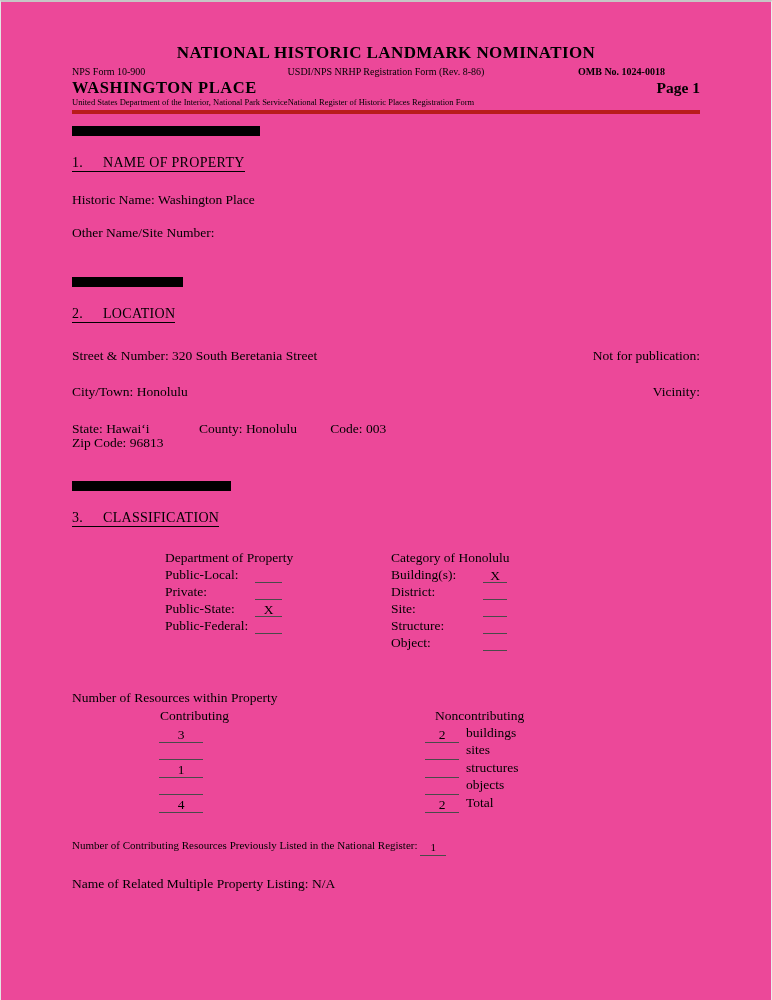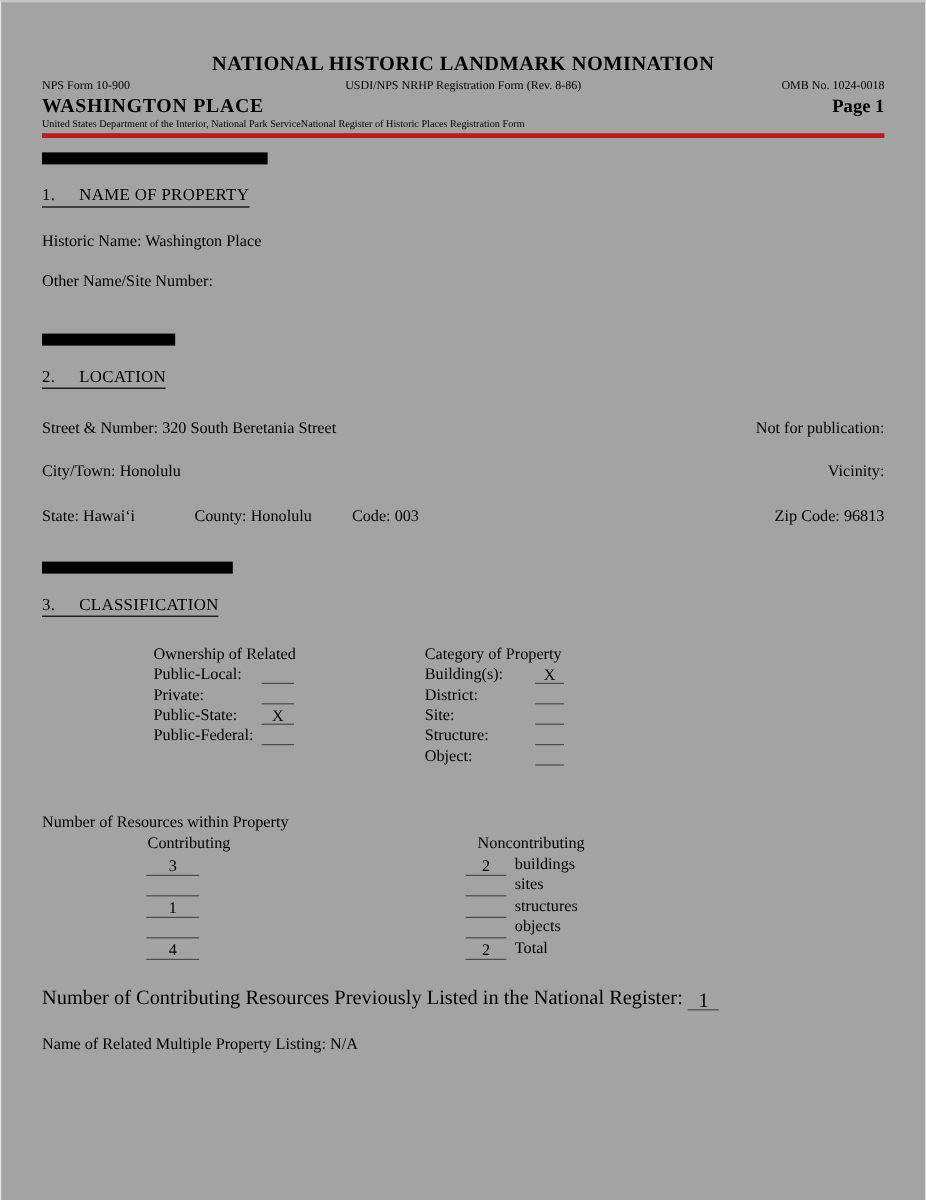--- a/index.html
+++ b/index.html
@@ -1,24 +1,24 @@
 <!DOCTYPE html>
 <html><head>
 <meta charset="utf-8">
 <style>
   html,body{margin:0;padding:0;background:#ffffff;}
   .page{
     position:relative;
     width:772px;height:1000px;
     margin:0 auto;
-    background:#a3a3a3;
+    background:#ec4899;
     color:#000000;
     font-family:"Liberation Serif","DejaVu Serif",serif;
     box-sizing:border-box;
-    padding:0 34px;
+    padding:0 71px;
     border-top:2px solid #c6c6c6;
     border-left:1px solid #e4e4e4;
     border-right:1px solid #ececec;
     overflow:hidden;
   }
   .title{
     margin-top:42px;
     text-align:center;
     font-size:17px;
     font-weight:bold;
@@ -26,21 +26,21 @@
     line-height:18px;
   }
   .meta-row{
     display:flex;
     margin-top:4px;
     font-size:10px;
     line-height:12px;
   }
   .meta-l{flex:1;text-align:left;}
   .meta-c{flex:2;text-align:center;}
-  .meta-r{flex:1;text-align:right;}
+  .meta-r{flex:1;text-align:center;font-weight:bold;}
   .name-row{
     display:flex;
     justify-content:space-between;
     align-items:baseline;
     line-height:19px;
   }
   .prop-name{font-size:16.5px;font-weight:bold;letter-spacing:0.6px;}
   .page-num{font-size:15.5px;font-weight:bold;}
   .dept-row{
     display:flex;
@@ -62,21 +62,21 @@
     line-height:15px;
   }
   .sec-u{border-bottom:1.5px solid #000000;padding-bottom:1px;display:inline-block;}
   .sec-no{display:inline-block;min-width:31px;}
   .line{font-size:13.5px;line-height:14px;}
   .flexrow{display:flex;justify-content:space-between;}
   .l-historic{margin-top:21px;}
   .l-other{margin-top:19px;}
   .l-street{margin-top:26px;}
   .l-city{margin-top:22px;}
-  .l-state{margin-top:23px;}
+  .l-state{margin-top:23px;flex-direction:column;}
   .grp-county{margin-left:46px;}
   .grp-code{margin-left:30px;}
   .class-cols{
     display:flex;
     margin-top:22px;
     margin-left:93px;
     font-size:13.5px;
     line-height:17px;
   }
   .ccol1{width:226px;}
@@ -95,21 +95,21 @@
   .w27{width:27px;height:13px;line-height:13px;align-self:flex-end;}
   .w24{width:24px;height:13px;line-height:13px;align-self:flex-end;}
   .res-title{margin-top:40px;font-size:13.5px;line-height:14px;}
   .res-head{position:relative;height:18px;margin-top:3px;font-size:13.5px;}
   .at-ch{position:absolute;left:88px;}
   .at-nh{position:absolute;left:363px;}
   .res-row{position:relative;height:17.5px;font-size:13.5px;}
   .at-c{position:absolute;left:87px;width:44px;bottom:1px;}
   .at-n{position:absolute;left:353px;width:34px;bottom:1px;}
   .at-l{position:absolute;left:394px;bottom:3px;}
-  .l-prev{margin-top:24px;font-size:17px;}
+  .l-prev{margin-top:24px;font-size:11px;}
   .w26{width:26px;}
   .l-related{margin-top:21px;}
 </style>
 </head>
 <body>
 
 <div class="page">
 
   <div class="title">NATIONAL HISTORIC LANDMARK NOMINATION</div>
 
@@ -180,40 +180,40 @@
     </span>
   </div>
 
   <div class="bar bar3"></div>
   <div class="sec-heading">
     <span class="sec-u"><span class="sec-no">3.</span><span>CLASSIFICATION</span></span>
   </div>
 
   <div class="class-cols">
     <div class="ccol1">
-      <div class="ccol-title">Ownership of Related</div>
+      <div class="ccol-title">Department of Property</div>
       <div class="crow">
         <span class="clabel1">Public-Local:</span>
         <span class="blank w27"></span>
       </div>
       <div class="crow">
         <span class="clabel1">Private:</span>
         <span class="blank w27"></span>
       </div>
       <div class="crow">
         <span class="clabel1">Public-State:</span>
         <span class="blank w27">X</span>
       </div>
       <div class="crow">
         <span class="clabel1">Public-Federal:</span>
         <span class="blank w27"></span>
       </div>
     </div>
     <div class="ccol2">
-      <div class="ccol-title">Category of Property</div>
+      <div class="ccol-title">Category of Honolulu</div>
       <div class="crow">
         <span class="clabel2">Building(s):</span>
         <span class="blank w24">X</span>
       </div>
       <div class="crow">
         <span class="clabel2">District:</span>
         <span class="blank w24"></span>
       </div>
       <div class="crow">
         <span class="clabel2">Site:</span>

